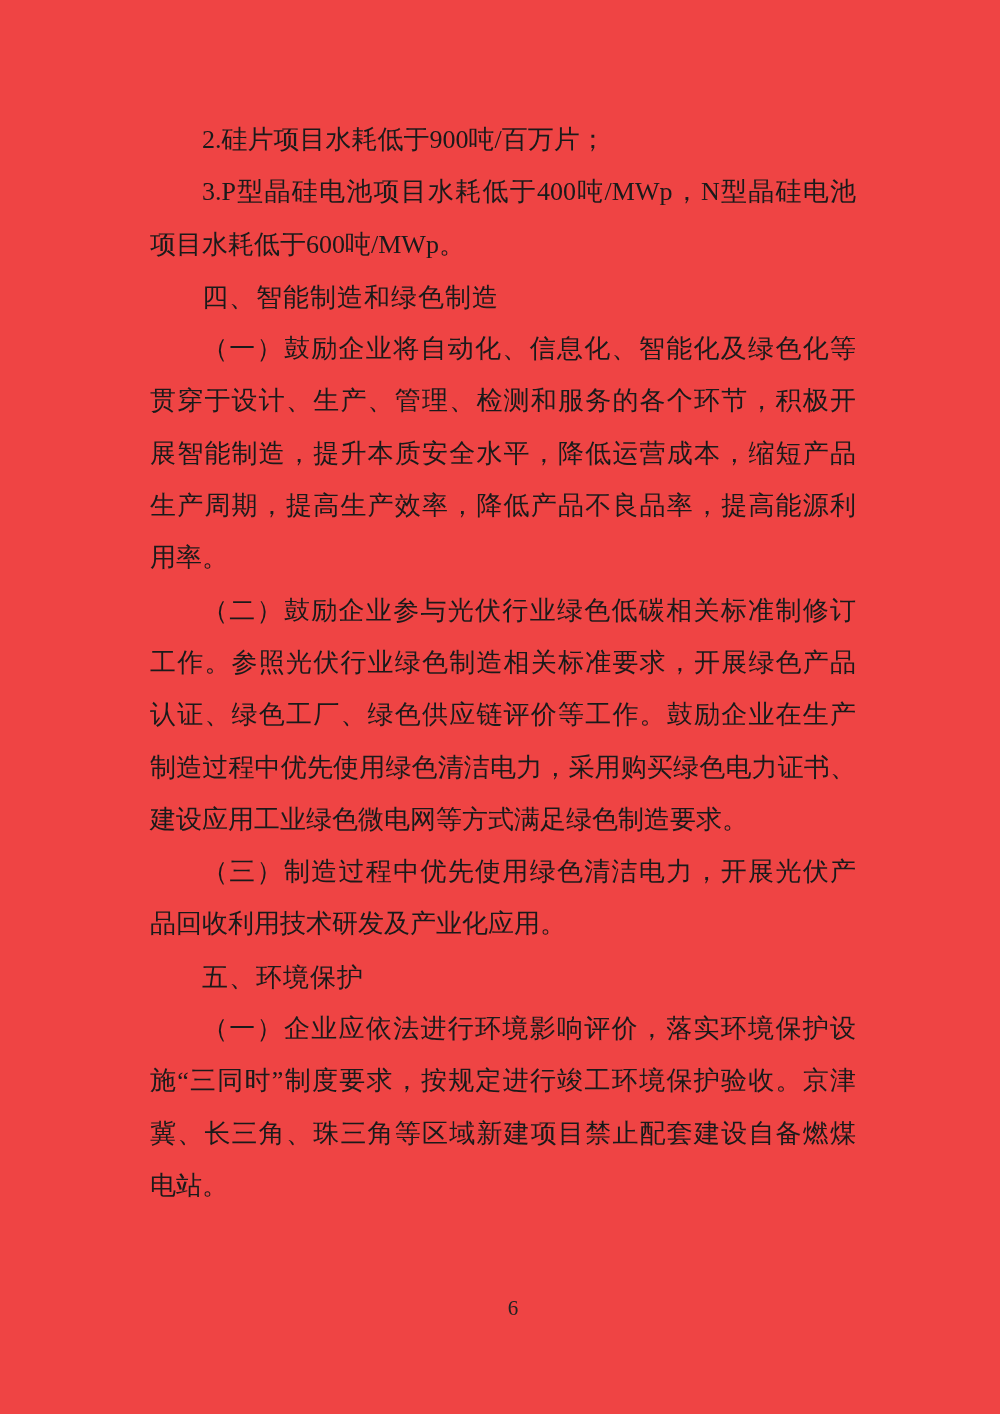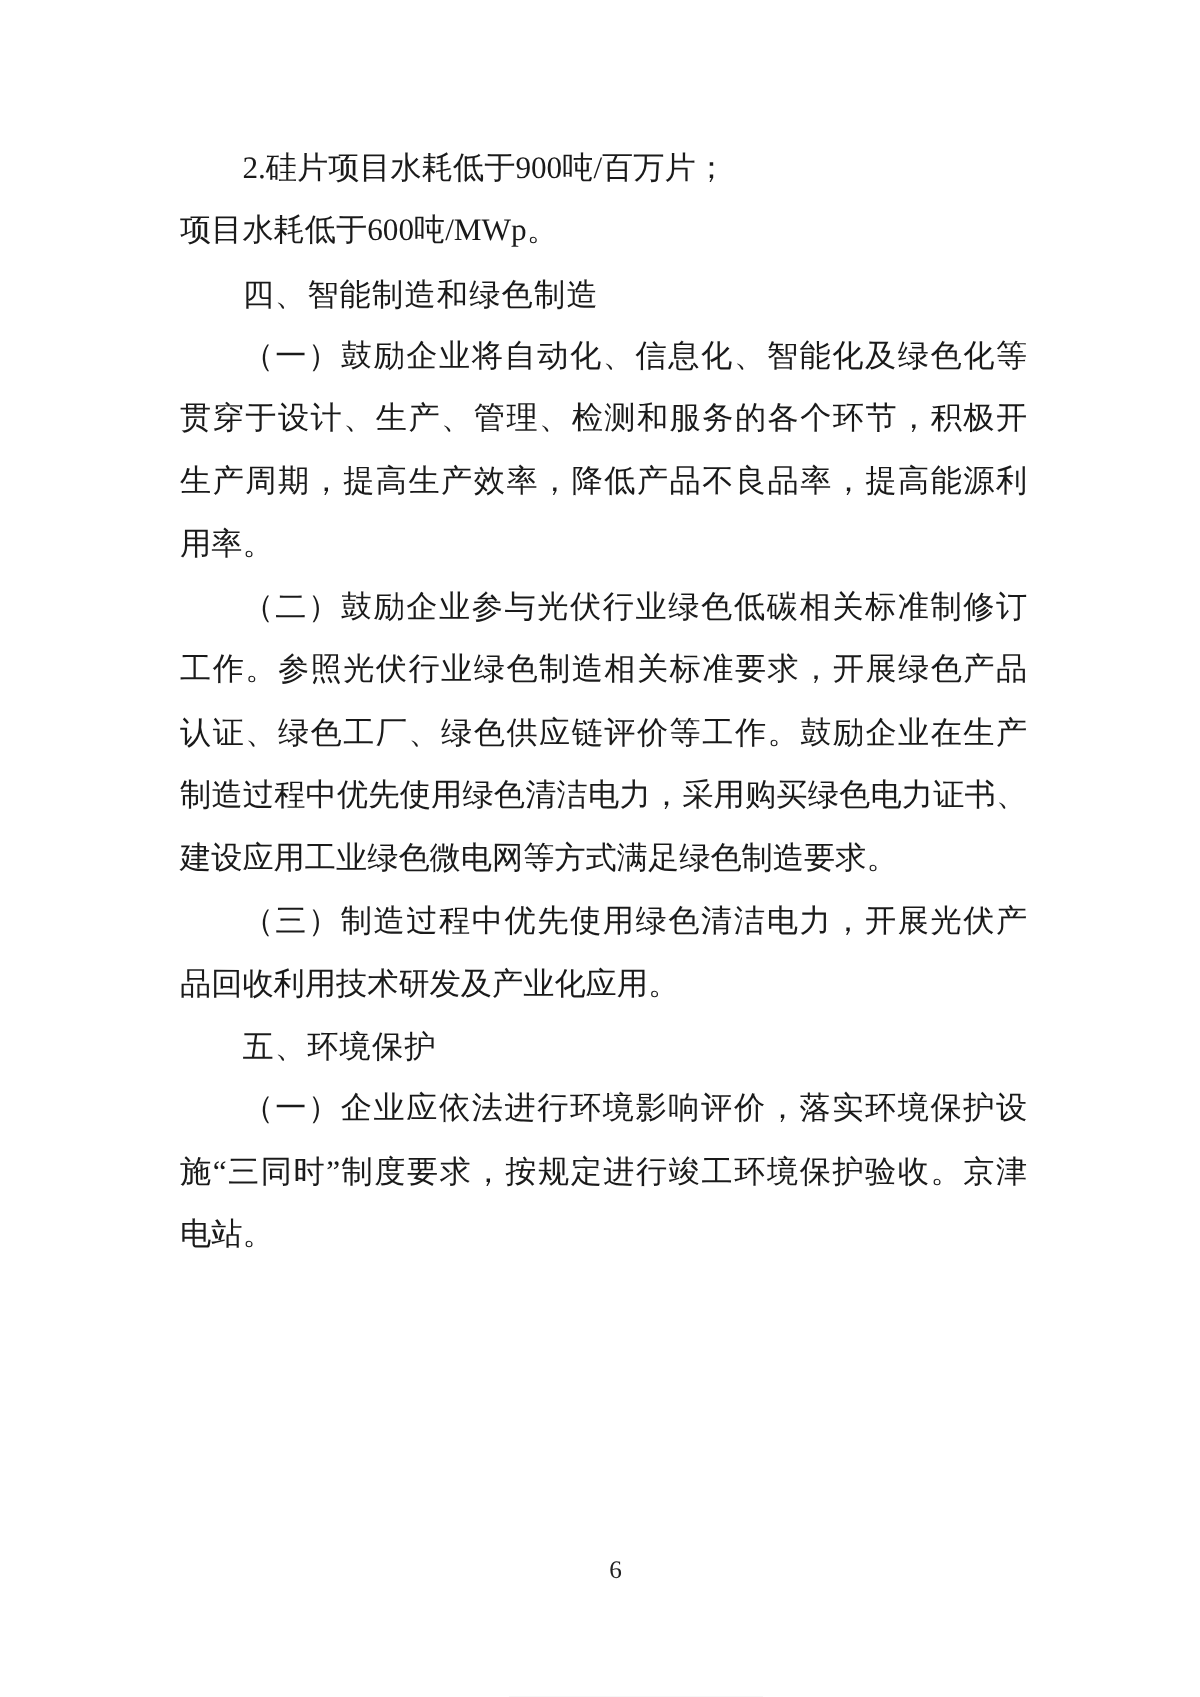--- a/index.html
+++ b/index.html
@@ -5,21 +5,21 @@
   html, body {
     margin: 0;
     padding: 0;
     background: #e8e8e8;
   }
   .page {
     position: relative;
     width: 1000px;
     height: 1414px;
     margin: 0 auto;
-    background: #ffffff;
+    background: #ef4444;
     color: #1a1a1a;
     font-family: "Liberation Serif", "DejaVu Serif", serif;
     overflow: hidden;
   }
   .content {
     position: absolute;
     left: 150px;
     top: 114px;
     width: 706px;
   }
@@ -54,45 +54,48 @@
 </style>
 </head>
 <body>
 
 <div class="page">
   <div class="content">
       <div>
         <div class="line indent">2.硅片项目水耗低于900吨/百万片；</div>
       </div>
       <div>
+        <div class="line indent fill">3.P型晶硅电池项目水耗低于400吨/MWp，N型晶硅电池</div>
         <div class="line">项目水耗低于600吨/MWp。</div>
       </div>
       <div>
         <div class="line heading indent">四、智能制造和绿色制造</div>
       </div>
       <div>
         <div class="line indent fill">（一）鼓励企业将自动化、信息化、智能化及绿色化等</div>
         <div class="line fill">贯穿于设计、生产、管理、检测和服务的各个环节，积极开</div>
+        <div class="line fill">展智能制造，提升本质安全水平，降低运营成本，缩短产品</div>
         <div class="line fill">生产周期，提高生产效率，降低产品不良品率，提高能源利</div>
         <div class="line">用率。</div>
       </div>
       <div>
         <div class="line indent fill">（二）鼓励企业参与光伏行业绿色低碳相关标准制修订</div>
         <div class="line fill">工作。参照光伏行业绿色制造相关标准要求，开展绿色产品</div>
         <div class="line fill">认证、绿色工厂、绿色供应链评价等工作。鼓励企业在生产</div>
         <div class="line fill">制造过程中优先使用绿色清洁电力，采用购买绿色电力证书、</div>
         <div class="line">建设应用工业绿色微电网等方式满足绿色制造要求。</div>
       </div>
       <div>
         <div class="line indent fill">（三）制造过程中优先使用绿色清洁电力，开展光伏产</div>
         <div class="line">品回收利用技术研发及产业化应用。</div>
       </div>
       <div>
         <div class="line heading indent">五、环境保护</div>
       </div>
       <div>
         <div class="line indent fill">（一）企业应依法进行环境影响评价，落实环境保护设</div>
         <div class="line fill">施“三同时”制度要求，按规定进行竣工环境保护验收。京津</div>
+        <div class="line fill">冀、长三角、珠三角等区域新建项目禁止配套建设自备燃煤</div>
         <div class="line">电站。</div>
       </div>
     </div>
   <div class="footer">6</div>
 </div>
 
 </body></html>

